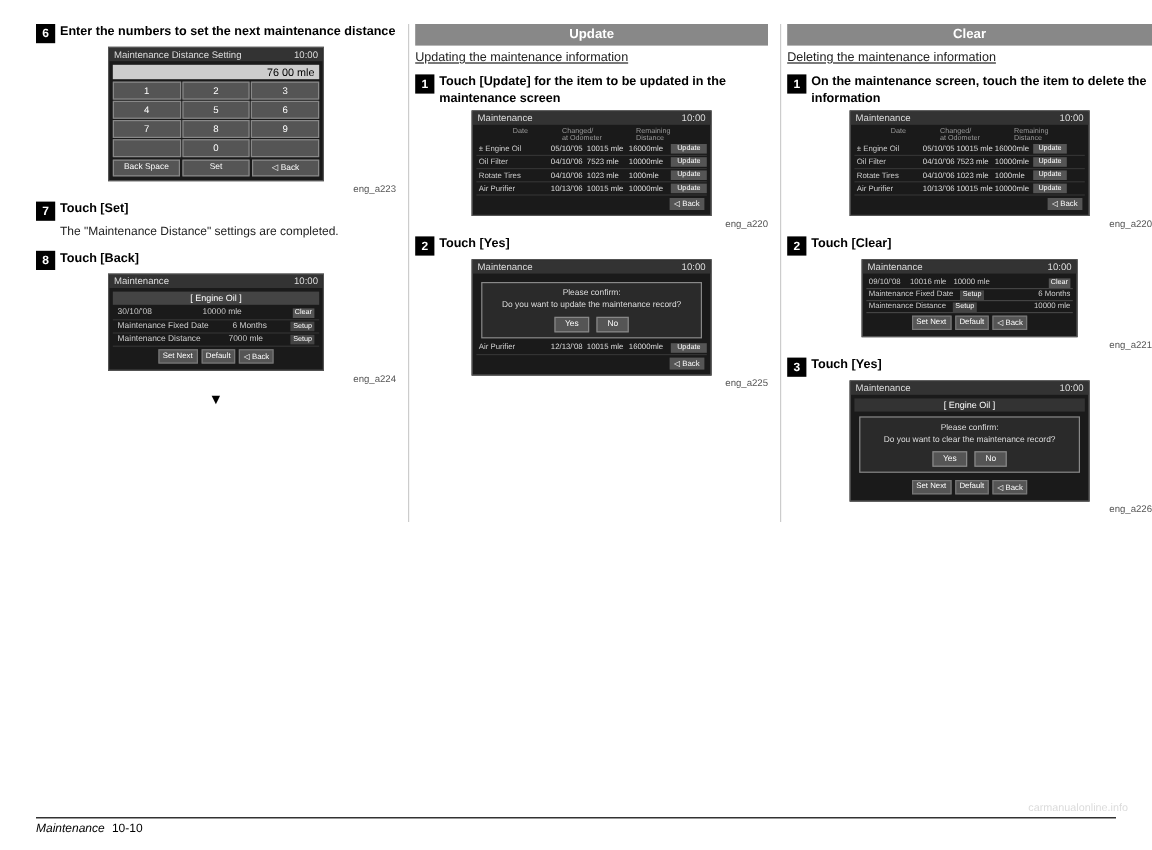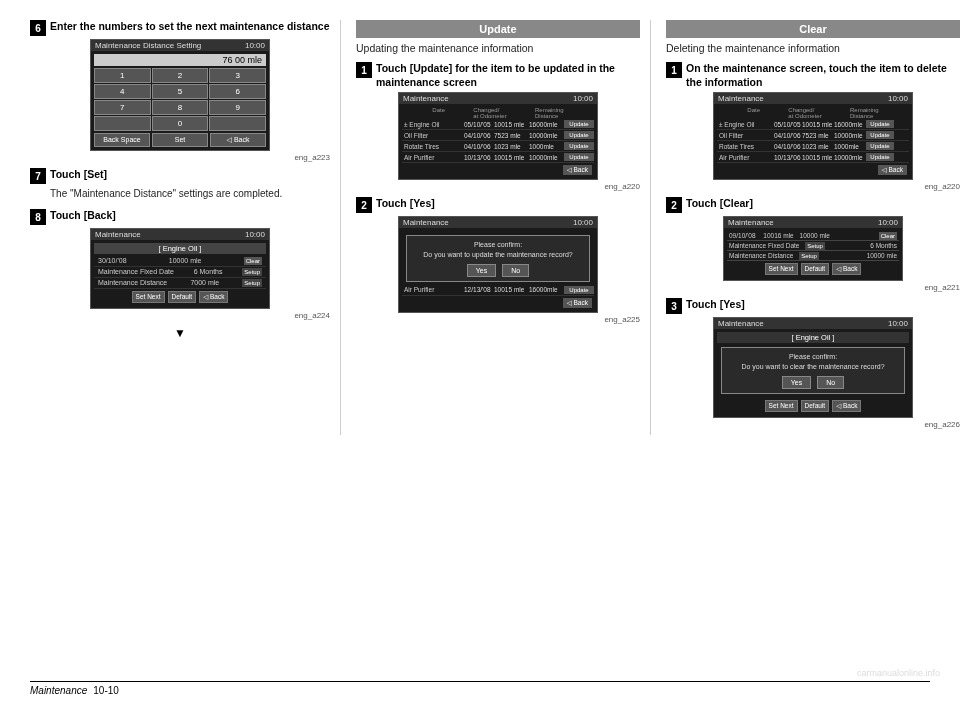--- a/index.html
+++ b/index.html
@@ -40,20 +40,21 @@
       font-size: 11px;
       font-weight: bold;
       padding: 3px 8px;
       margin-bottom: 4px;
     }
 
     .section-desc {
       font-size: 10.5px;
       margin-bottom: 8px;
       color: #222;
+      text-decoration: underline;
     }
 
     .step-title {
       font-size: 10.5px;
       font-weight: bold;
       line-height: 1.3;
       color: #000;
     }
 
     .step-desc {
@@ -309,21 +310,21 @@
       font-size: 9px;
       color: #888;
     }
 
     .step-block {
       margin-bottom: 6px;
     }
 
     .col-divider {
       border-left: 1px solid #ccc;
-      padding-left: 15px;
+      padding-left: 5px;
     }
 
     .left-num-col {
       display: flex;
       align-items: flex-start;
       gap: 4px;
       margin-bottom: 3px;
     }
 
     .big-step-num {

